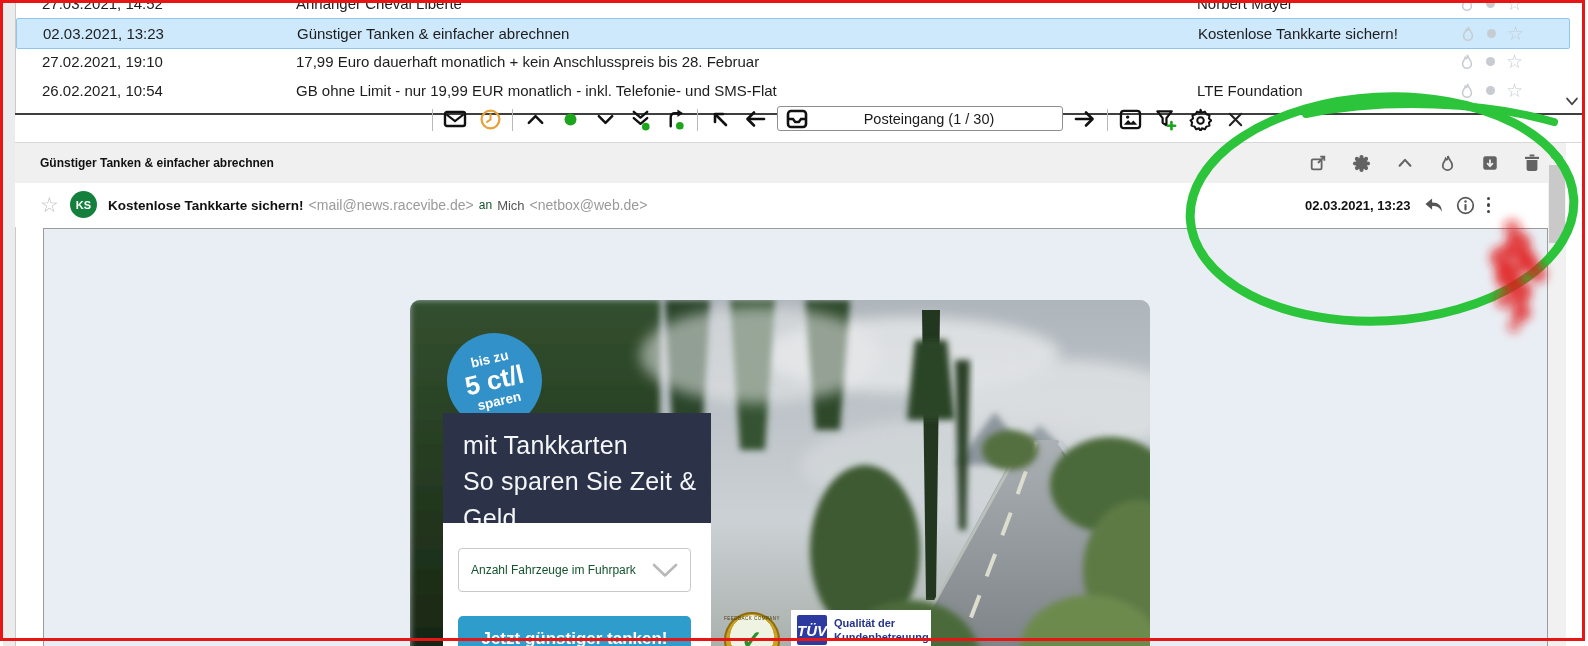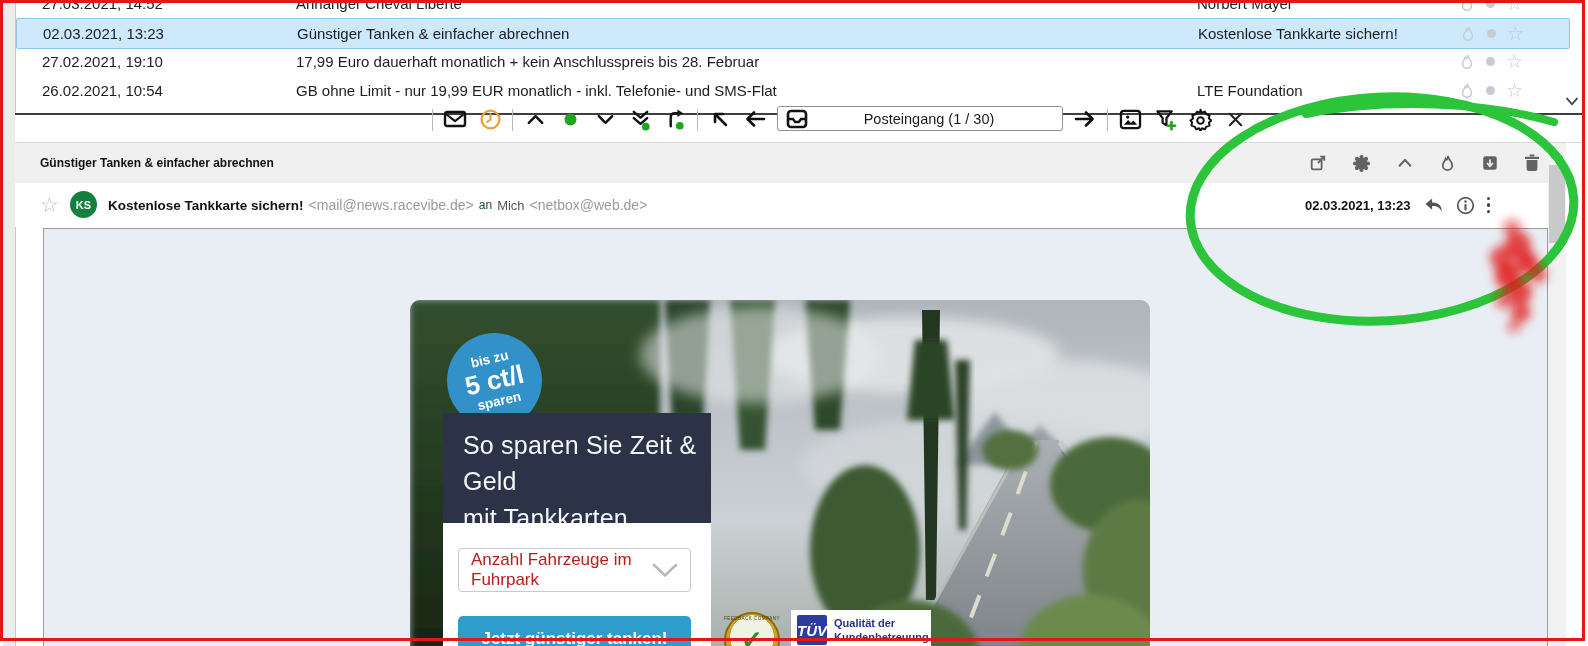--- a/index.html
+++ b/index.html
@@ -59,21 +59,21 @@
 
   .badge{position:absolute;left:37px;top:33px;width:95px;height:95px;border-radius:50%;background:#3191c8;color:#fff;
          display:flex;flex-direction:column;align-items:center;justify-content:center;transform:rotate(-13deg);line-height:1.05;}
   .badge .s{font-size:13.5px;font-weight:bold;}
   .badge .b{font-size:26px;font-weight:bold;margin:1px 0;}
   .navy{position:absolute;left:33px;top:113px;width:268px;height:110px;background:#2c3349;color:#f4f6f8;
         padding:14px 0 0 20px;box-sizing:border-box;font-size:25px;line-height:1.45;font-weight:500;letter-spacing:.2px;}
   .white-panel{position:absolute;left:33px;top:223px;width:268px;height:177px;background:#fff;}
   .dropdown{position:absolute;left:15px;top:25px;width:233px;height:44px;border:1px solid #c9c9c9;border-radius:4px;background:#fff;
             display:flex;align-items:center;box-sizing:border-box;padding:0 12px;}
-  .dropdown .dl{flex:1;font-size:17px;color:#b91c1c;}
+  .dropdown .dl{flex:1;font-size:12px;color:#14532d;}
   .cta{position:absolute;left:15px;top:93px;width:233px;height:46px;background:#2f9dcc;border-radius:5px;color:#fff;
        font-size:17px;font-weight:bold;display:flex;align-items:flex-start;justify-content:center;padding-top:13px;box-sizing:border-box;}
 
   .fb-badge{position:absolute;left:314px;top:312px;width:56px;height:56px;border-radius:50%;
             background:radial-gradient(circle at 50% 45%, #eef3e2 0 52%, #caa22a 53% 100%);
             box-shadow:0 0 0 2px #8a6d14 inset;display:flex;align-items:center;justify-content:center;}
   .fb-badge .chk{color:#2e8f2e;font-size:26px;font-weight:bold;line-height:1;}
   .fb-badge .ring-label{position:absolute;top:4px;left:0;width:100%;text-align:center;font-size:4.5px;color:#4a3a08;letter-spacing:.5px;}
   .tuev{position:absolute;left:381px;top:310px;width:140px;height:90px;background:#fff;padding:5px 6px;box-sizing:border-box;display:flex;gap:7px;}
   .tuev-logo{width:44px;height:30px;background:#2d3ba0;color:#fff;font-weight:bold;font-style:italic;font-size:15px;
@@ -422,22 +422,22 @@
         <ellipse cx="600" cy="150" rx="28" ry="20" fill="#55703f" filter="url(#soft2)"></ellipse>
       </svg>
 
       <div class="badge">
         <div class="s">bis zu</div>
         <div class="b">5 ct/l</div>
         <div class="s">sparen</div>
       </div>
 
       <div class="navy">
+        <div>mit Tankkarten</div>
         <div>So sparen Sie Zeit &amp; Geld</div>
-        <div>mit Tankkarten</div>
       </div>
 
       <div class="white-panel">
         <div class="dropdown">
           <span class="dl">Anzahl Fahrzeuge  im Fuhrpark</span>
           <svg width="26" height="15" viewBox="0 0 26 15">
               <polyline points="2,2 13,12.5 24,2" fill="none" stroke="#b9b9b9" stroke-width="2.6" stroke-linecap="round" stroke-linejoin="round"></polyline>
             </svg>
         </div>
         <div class="cta">Jetzt günstiger tanken!</div>

